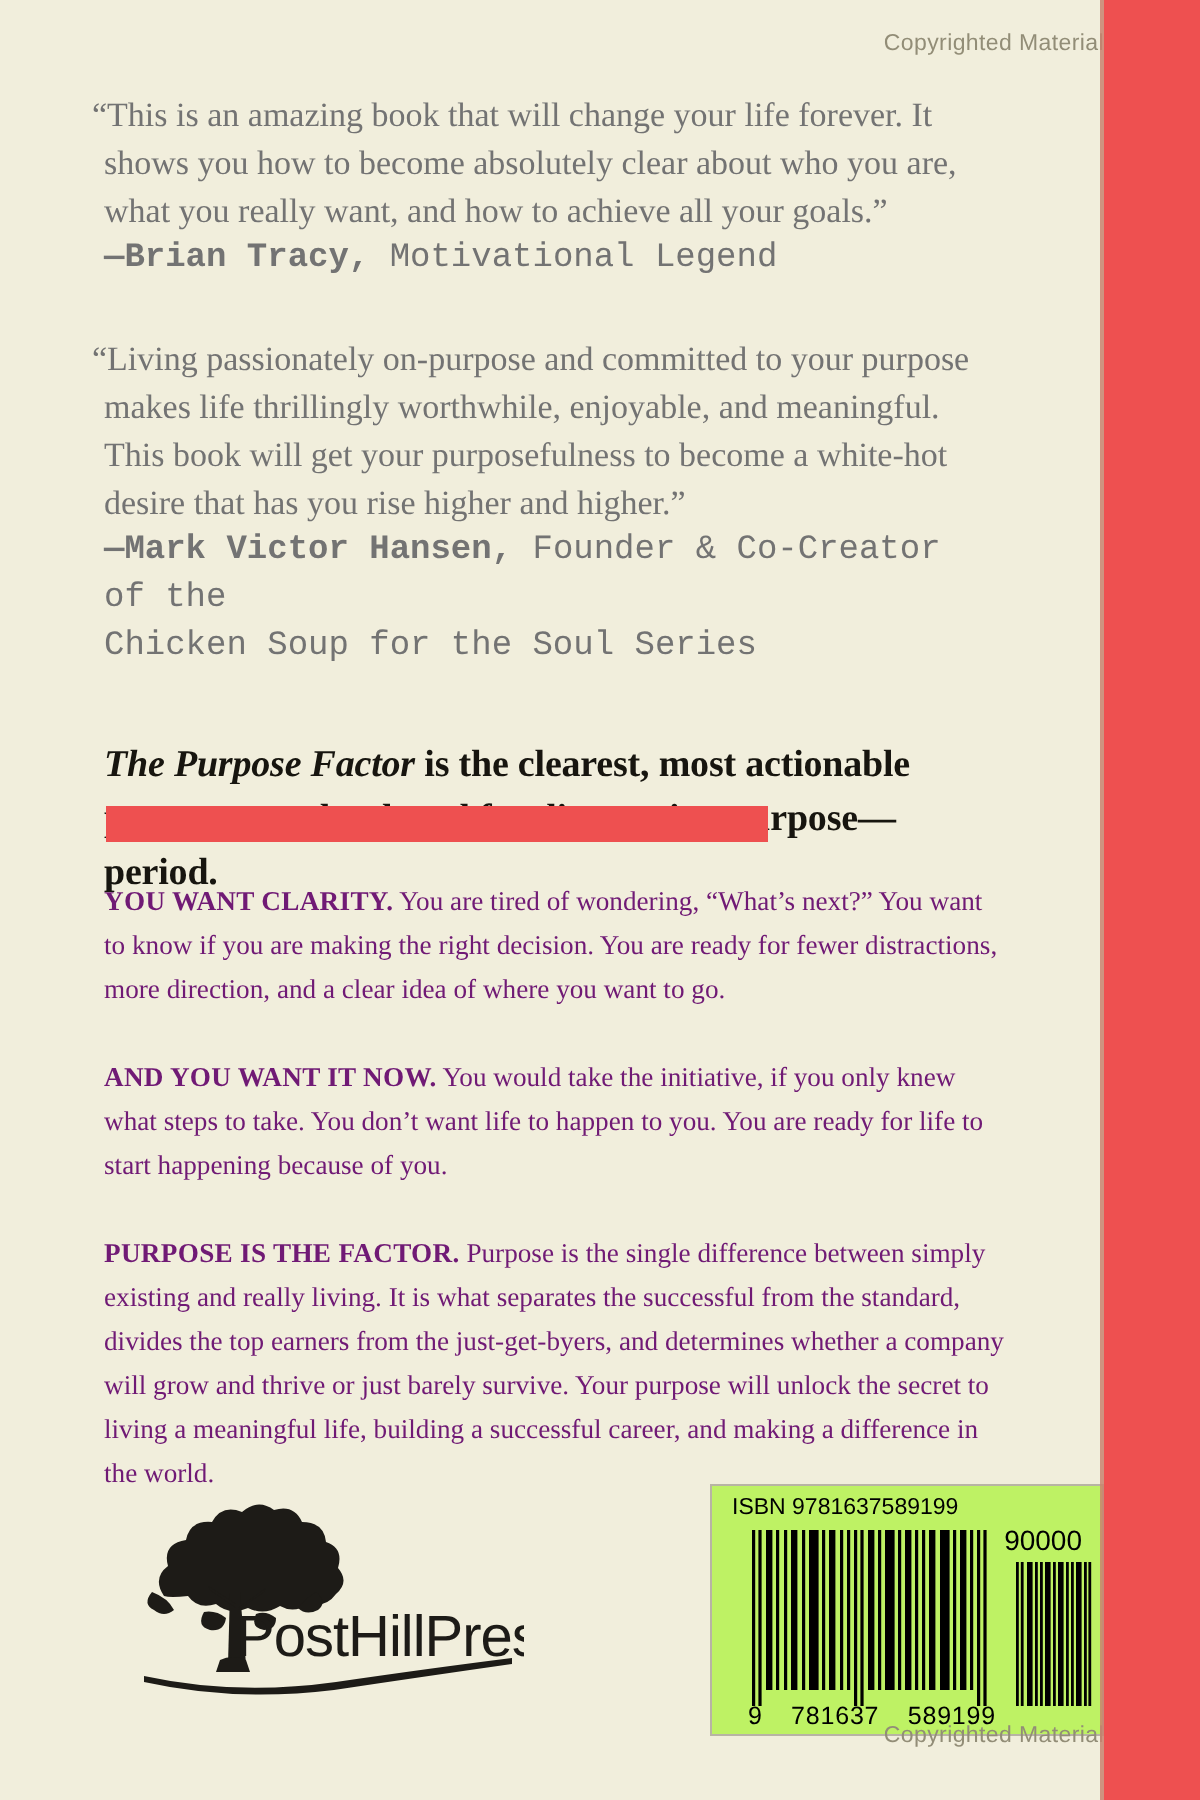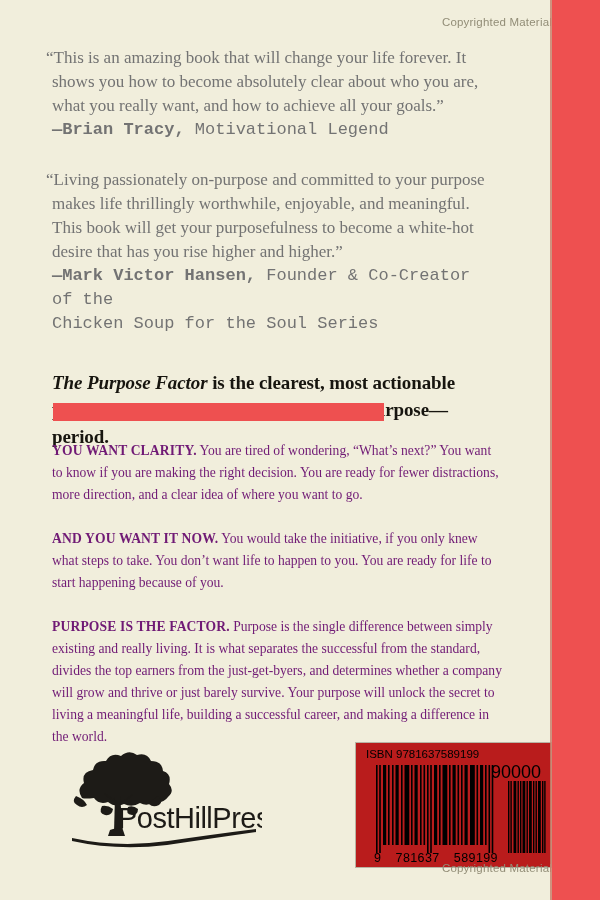--- a/index.html
+++ b/index.html
@@ -130,39 +130,39 @@
   }
   #publisher-logo svg { display: block; }
 
   
   #barcode-block {
     position: absolute;
     left: 355px;
     top: 742px;
     width: 197px;
     height: 126px;
-    background: #b91c1c;
+    background: #bef264;
     border: 1px solid #b8b4a4;
     box-sizing: border-box;
   }
   #isbn-text {
     position: absolute;
     left: 10px;
     top: 5px;
     font-family: "Liberation Sans", sans-serif;
     font-size: 11.5px;
     color: #000;
     white-space: nowrap;
   }
   #addon-text {
     position: absolute;
     right: 10px;
     top: 19px;
     font-family: "Liberation Sans", sans-serif;
-    font-size: 18px;
+    font-size: 14px;
     color: #000;
     white-space: nowrap;
   }
   #ean-bars {
     position: absolute;
     left: 20px;
     top: 22px;
     width: 118px;
     height: 88px;
   }

